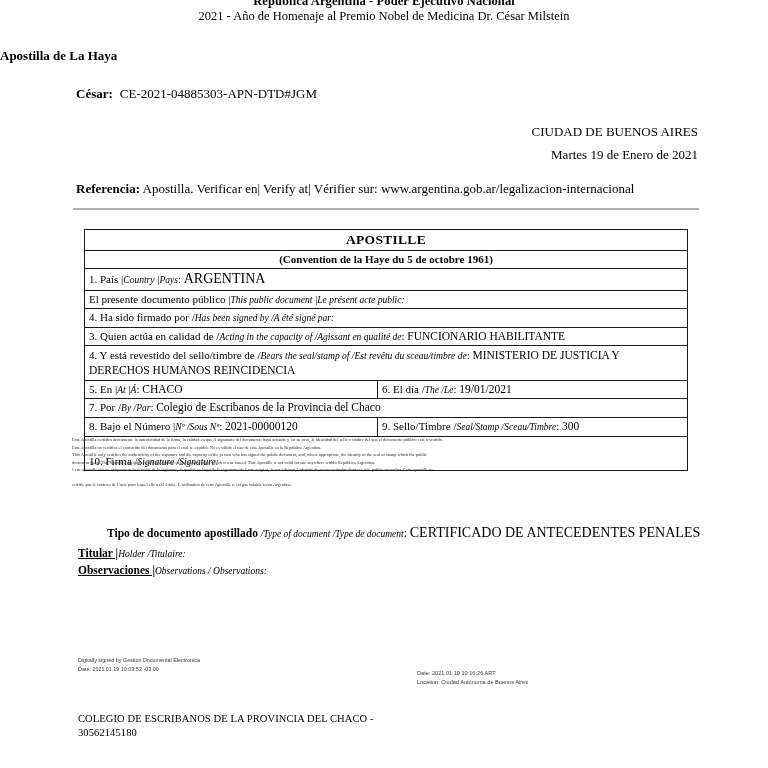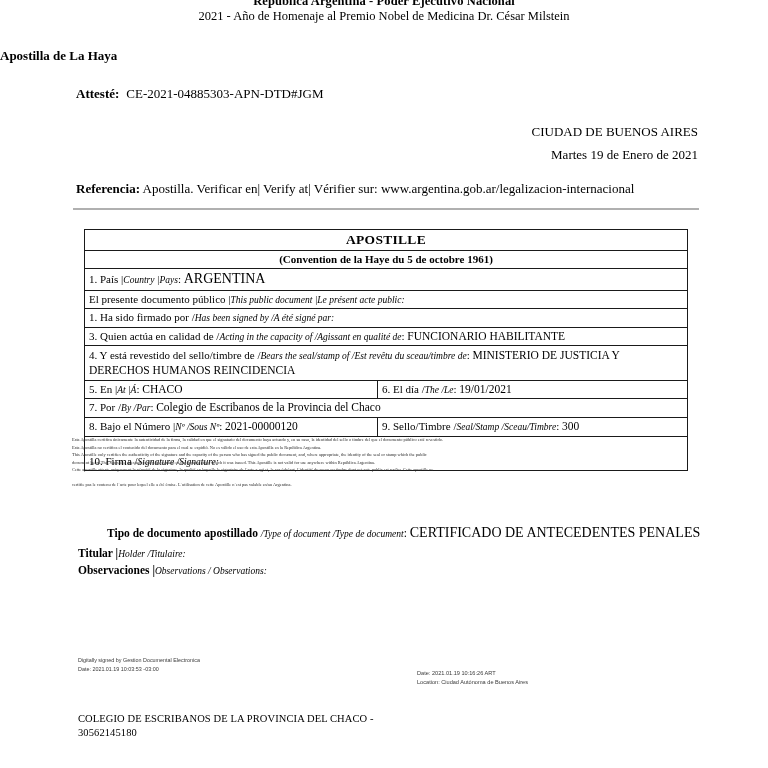--- a/index.html
+++ b/index.html
@@ -170,21 +170,21 @@
     top: 547px;
     left: 78px;
     font-size: 11.5px;
   }
   .obs {
     position: absolute;
     top: 564px;
     left: 78px;
     font-size: 11.5px;
   }
-  .holder b, .obs b { font-weight: bold; }
+  .holder b, .obs b { font-weight: bold; text-decoration: underline; }
 
   
   .sig-left {
     position: absolute;
     top: 656px;
     left: 78px;
     font-family: "Liberation Sans", "DejaVu Sans", sans-serif;
     font-size: 5.4px;
     line-height: 1.62;
     color: #3a3a3a;
@@ -210,21 +210,21 @@
 </head>
 <body>
 
 <div class="page">
 
   <div class="hdr-line1">República Argentina - Poder Ejecutivo Nacional</div>
   <div class="hdr-line2">2021 - Año de Homenaje al Premio Nobel de Medicina Dr. César Milstein</div>
   <div class="hdr-title">Apostilla de La Haya</div>
 
   <div class="numero-row">
-    <b>Attesté:</b><span class="numero-val">CE-2021-04885303-APN-DTD#JGM</span>
+    <b>César:</b><span class="numero-val">CE-2021-04885303-APN-DTD#JGM</span>
   </div>
 
   <div class="city">CIUDAD DE BUENOS AIRES</div>
   <div class="date">Martes 19 de Enero de 2021</div>
 
   <div class="referencia">
     <b>Referencia:</b> <span>Apostilla. Verificar en| Verify at| Vérifier sur: www.argentina.gob.ar/legalizacion-internacional</span>
   </div>
 
   <div class="hr"></div>
@@ -240,21 +240,21 @@
 
     <div class="trow">
       <span>1. País |</span><span class="it">Country |Pays</span><span>:</span> <span class="valbig">ARGENTINA</span>
     </div>
 
     <div class="trow">
       <span>El presente documento público |</span><span class="it">This public document |Le présent acte public:</span>
     </div>
 
     <div class="trow">
-      <span>1. Ha sido firmado por /</span><span class="it">Has been signed by /A été signé par:</span>
+      <span>4. Ha sido firmado por /</span><span class="it">Has been signed by /A été signé par:</span>
     </div>
 
     <div class="trow">
       <span>3. Quien actúa en calidad de /</span><span class="it">Acting in the capacity of /Agissant en qualité de</span><span>:</span> <span class="val">FUNCIONARIO HABILITANTE</span>
     </div>
 
     <div class="trow tall">
       <span>4. Y está revestido del sello/timbre de  /</span><span class="it">Bears the seal/stamp of /Est revêtu du sceau/timbre de</span><span>:</span> <span class="val">MINISTERIO DE JUSTICIA Y DERECHOS HUMANOS REINCIDENCIA</span>
     </div>
 

